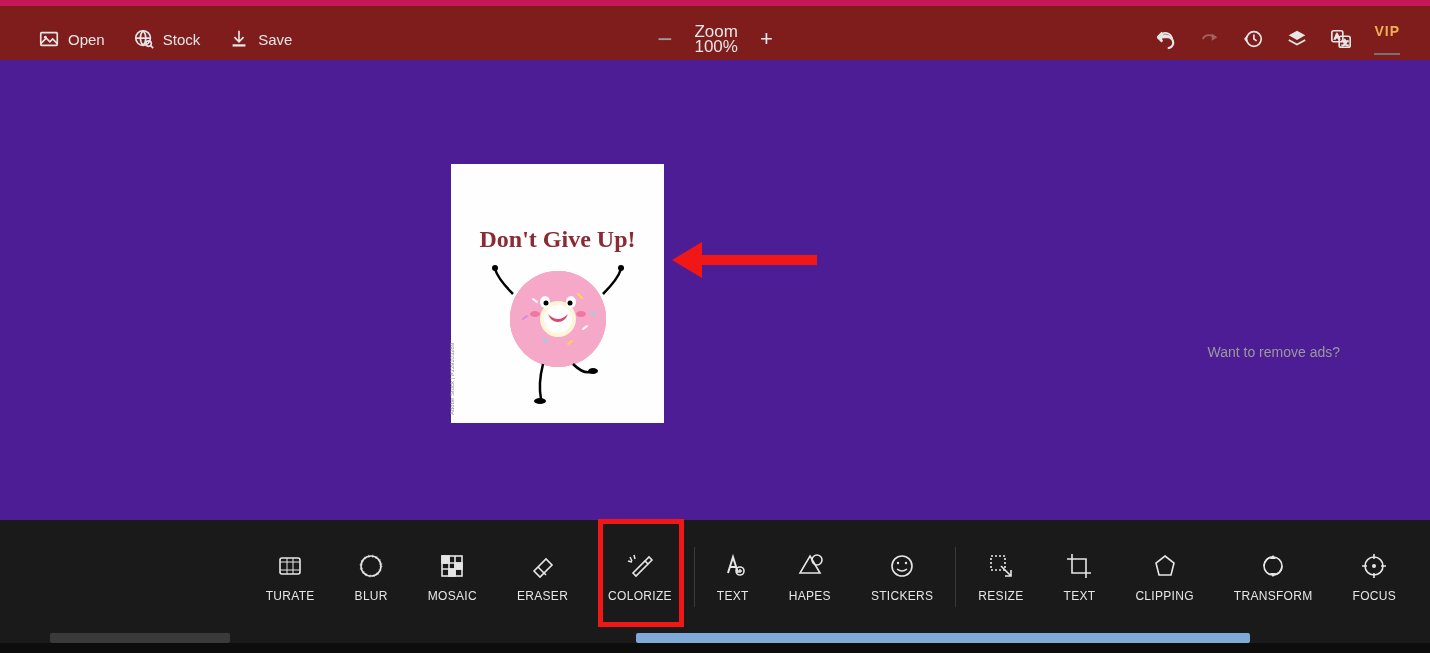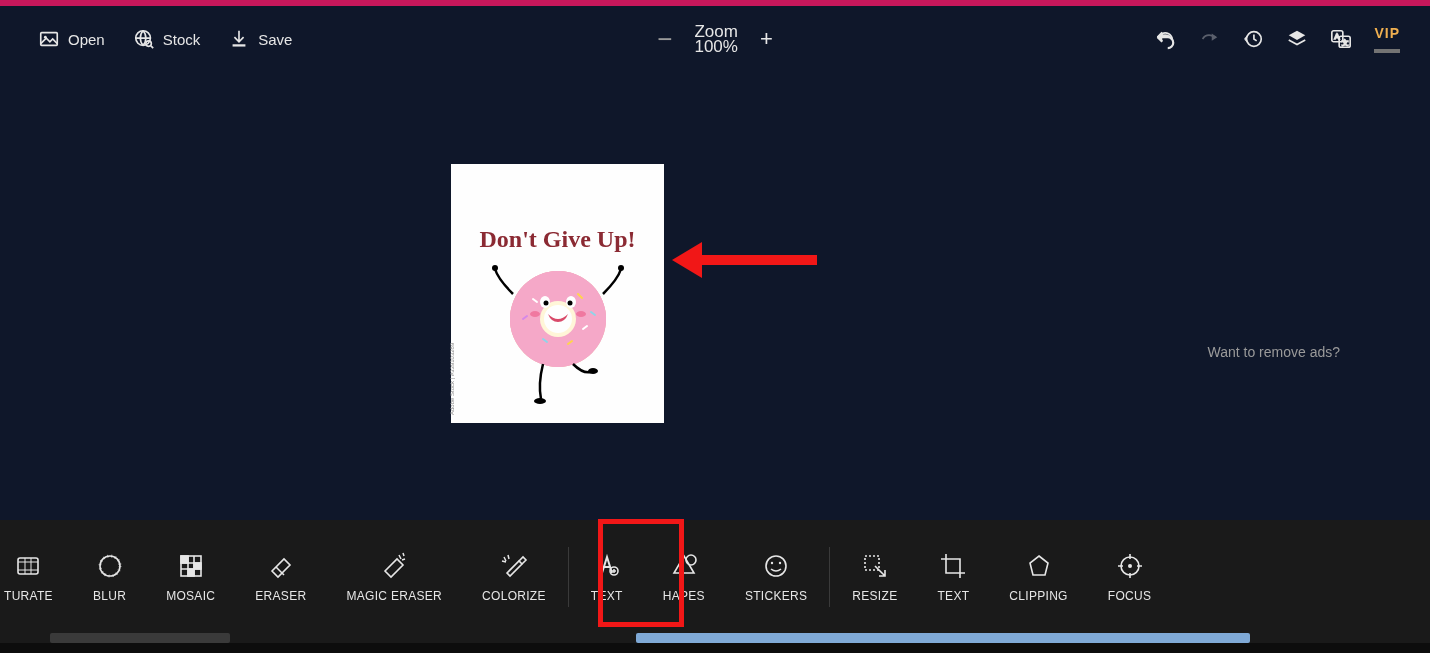--- a/index.html
+++ b/index.html
@@ -1,41 +1,41 @@
 <!DOCTYPE html>
 <html><head>
 <meta charset="utf-8">
 <style>
   * { box-sizing: border-box; margin: 0; padding: 0; font-family: Arial, Helvetica, sans-serif; }
   body { width: 1430px; height: 653px; background: #0d0d0d; overflow: hidden; position: relative; }
   .pinkbar { position: absolute; top:0; left:0; right:0; height:6px; background:#c7175b; }
-  .topbar { position:absolute; top:6px; left:0; right:0; height:66px; background:#0f172a; display:flex; align-items:center; color:#e6e6e6; font-size:15px; }
+  .topbar { position:absolute; top:6px; left:0; right:0; height:66px; background:#7f1d1d; display:flex; align-items:center; color:#e6e6e6; font-size:15px; }
   .tb-left { display:flex; align-items:center; gap:28px; padding-left:38px; }
   .tb-item { display:flex; align-items:center; gap:8px; cursor:pointer; }
   .tb-center { position:absolute; left:50%; transform:translateX(-50%); display:flex; align-items:center; gap:22px; color:#e6e6e6; }
   .zoom-col { display:flex; flex-direction:column; align-items:flex-end; font-size:17px; line-height:15px; }
   .tb-right { margin-left:auto; display:flex; align-items:center; gap:22px; padding-right:30px; }
-  .vip { color:#f0b050; font-weight:bold; font-size:14px; border-bottom:4px solid #737373; padding-bottom:8px; letter-spacing:1px;}
+  .vip { color:#f0b050; font-weight:bold; font-size:14px; border-bottom:2px solid #737373; padding-bottom:14px; letter-spacing:1px;}
   .redo { opacity:0.35; }
 
-  .canvas-area { position:absolute; top:60px; left:0; right:0; bottom:133px; background:#0f172a; }
+  .canvas-area { position:absolute; top:60px; left:0; right:0; bottom:133px; background:#4c1d95; }
   .image-card { position:absolute; left:451px; top:104px; width:213px; height:259px; background:#fefefe; }
   .motiv-text { position:absolute; top:62px; left:0; right:0; text-align:center; color:#8b2a33; font-size:24px; font-weight:600; font-family: Georgia, serif;}
   .donut { position:absolute; top:100px; left:50%; transform:translateX(-50%); }
   .watermark { position:absolute; left:4px; bottom:8px; font-size:6px; color:#888; transform:rotate(-90deg); transform-origin:left bottom; white-space:nowrap;}
 
   .arrow { position:absolute; left:672px; top:170px; }
 
   .ads-link { position:absolute; right:90px; bottom:160px; color:#9a9a9a; font-size:14px;margin-left:20px; }
 
   .bottombar { position:absolute; left:0; right:0; bottom:20px; height:113px; background:#1a1a1a; display:flex; align-items:center; }
   .tool { display:flex; flex-direction:column; align-items:center; justify-content:center; gap:8px; color:#e6e6e6; font-size:12px; letter-spacing:0.3px; cursor:pointer; padding:0 4px; flex:0 0 auto; }
   .tool .lbl { white-space:nowrap; }
   .sep { width:1px; height:60px; background:#3a3a3a; margin:0 18px; flex:0 0 auto;}
-  .tool-row { display:flex; align-items:center; height:100%; padding-right:30px; width:100%; justify-content:flex-start;}
+  .tool-row { display:flex; align-items:center; height:100%; padding-right:30px; width:100%; justify-content:flex-end;}
   .group { display:flex; align-items:center; gap:32px; }
   .highlight-box { position:absolute; border:5px solid #f11717; pointer-events:none; }
 
   .hscroll { position:absolute; left:0; right:0; bottom:10px; height:10px; background:#1a1a1a;}
   .hscroll-thumb { position:absolute; top:0; height:10px; background:#7fa9d6; border-radius:2px;}
   .hscroll-dark { position:absolute; top:0; height:10px; background:#3a3a3a; border-radius:2px;}
 
   svg.icon { width:22px; height:22px; fill:none; stroke:#e6e6e6; stroke-width:1.8; }
   svg.ticon { width:30px; height:30px; fill:none; stroke:#e6e6e6; stroke-width:1.6; }
 </style>
@@ -195,27 +195,20 @@
       </div>
       <div class="tool">
         <svg class="ticon" viewBox="0 0 30 30">
             <path d="M6 20 L18 8 L24 14 L12 26 L6 20 Z"></path>
             <path d="M10 16 L18 24"></path>
           </svg>
         <span class="lbl">ERASER</span>
       </div>
       <div class="tool">
         <svg class="ticon" viewBox="0 0 30 30">
-            <path d="M6 20 L18 8 L24 14 L12 26 L6 20 Z"></path>
-            <path d="M20 4 L22 8 M24 2 L25 5 M26 8 L23 9" stroke-width="1.5"></path>
-          </svg>
-        <span class="lbl">MAGIC ERASER</span>
-      </div>
-      <div class="tool">
-        <svg class="ticon" viewBox="0 0 30 30">
             <path d="M8 22 L20 10 L23 13 L11 25 Z"></path>
             <path d="M20 10 L24 6 L27 9 L23 13"></path>
             <path d="M5 6 L7 10 M3 10 L7 11 M9 4 L10 8" stroke-width="1.5"></path>
           </svg>
         <span class="lbl">COLORIZE</span>
       </div>
     </div>
 
     <div class="sep"></div>
 
@@ -264,20 +257,28 @@
       </div>
       <div class="tool">
         <svg class="ticon" viewBox="0 0 30 30">
             <path d="M15 5 L24 12 L21 24 L9 24 L6 12 Z"></path>
           </svg>
         <span class="lbl">CLIPPING</span>
       </div>
       <div class="tool">
         <svg class="ticon" viewBox="0 0 30 30">
             <circle cx="15" cy="15" r="9"></circle>
+            <path d="M15 4 L12 8 H18 Z M15 26 L12 22 H18 Z" fill="#e6e6e6" stroke="none"></path>
+            <path d="M6 15 A9 9 0 0 1 15 6 M24 15 A9 9 0 0 1 15 24"></path>
+          </svg>
+        <span class="lbl">TRANSFORM</span>
+      </div>
+      <div class="tool">
+        <svg class="ticon" viewBox="0 0 30 30">
+            <circle cx="15" cy="15" r="9"></circle>
             <circle cx="15" cy="15" r="2" fill="#e6e6e6" stroke="none"></circle>
             <path d="M15 3 V8 M15 22 V27 M3 15 H8 M22 15 H27"></path>
           </svg>
         <span class="lbl">FOCUS</span>
       </div>
 
     </div>
 
   </div>
 </div>

